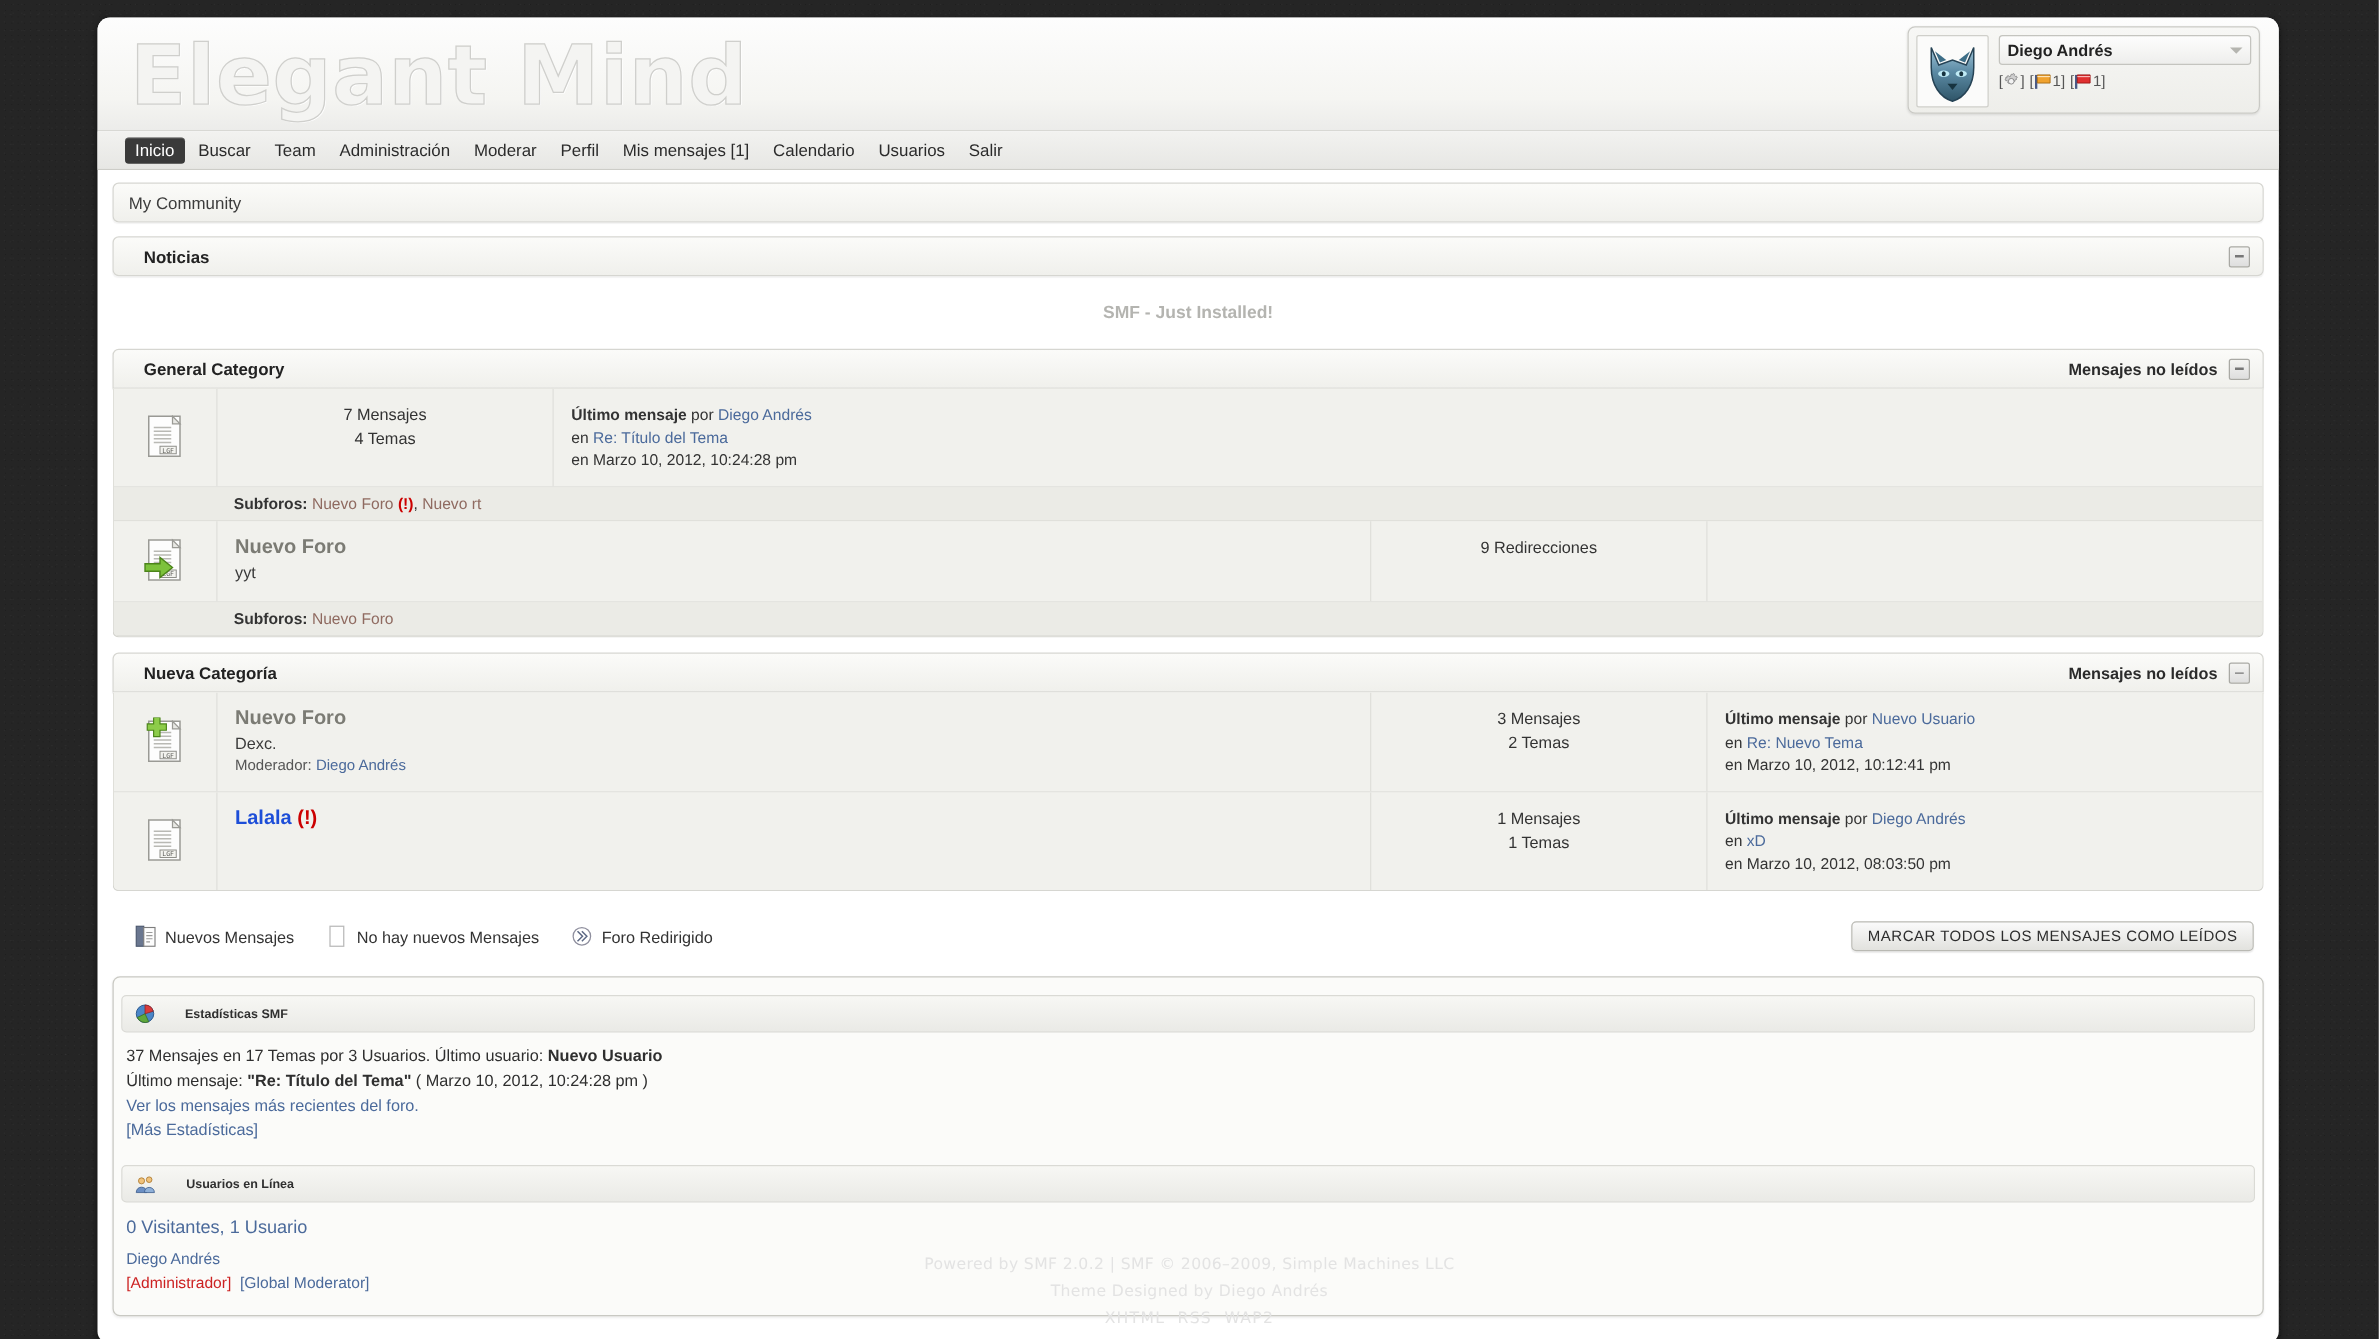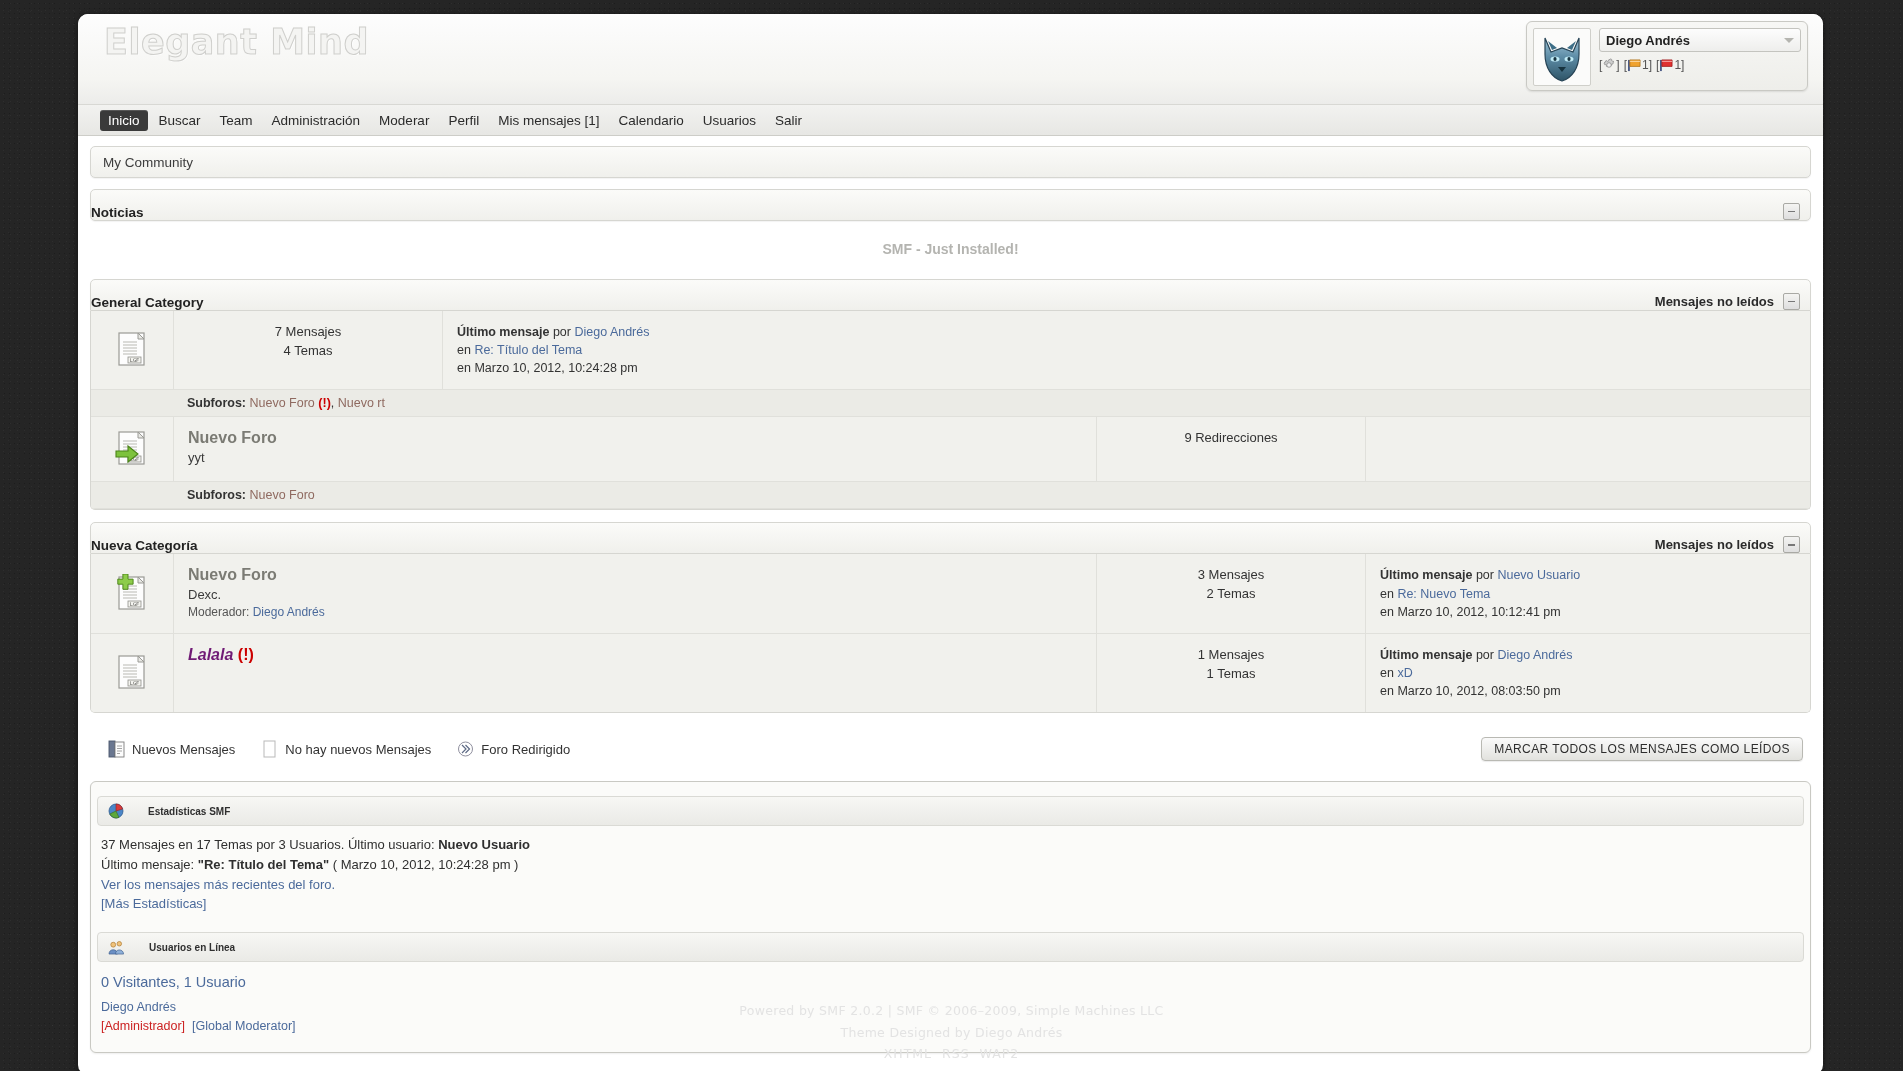--- a/index.html
+++ b/index.html
@@ -39,21 +39,21 @@
     height: 90px;
     background: linear-gradient(to bottom, #fdfdfd 0%, #f5f5f2 72%, #ececea 100%);
     border-radius: 10px 10px 0 0;
     border-bottom: 1px solid #d8d8d4;
     overflow: visible;
   }
   .logo {
     position: absolute;
     left: 26px;
     top: 8px;
-    font-size: 35px;
+    font-size: 66px;
     font-weight: bold;
     letter-spacing: 0.5px;
     color: #f4f4f2;
     -webkit-text-stroke: 1px #cfcfcc;
     text-shadow: 1px 1px 0 #ffffff;
     font-family: "DejaVu Sans", sans-serif;
   }
 
   .userbox {
     position: absolute;
@@ -154,22 +154,22 @@
     align-items: center;
     padding: 0 12px;
     font-size: 13.5px;
     color: #3c3c3c;
     margin-bottom: 11px;
   }
 
   .barhead {
     height: 30px;
     display: flex;
-    align-items: flex-end;
-    padding: 0 10px 0 0;
+    align-items: center;
+    padding: 0 10px 0 24px;
     font-weight: bold;
     font-size: 13.5px;
     color: #222;
     justify-content: space-between;
   }
   .barhead .right { display: flex; align-items: center; gap: 9px; font-size: 13px; }
   .collapse-btn {
     width: 15px; height: 15px;
     border: 1px solid #a9a9a4;
     background: linear-gradient(to bottom,#f4f4f2,#dedede);
@@ -510,21 +510,21 @@
               <div class="bicon">
                 <svg width="36" height="40" viewBox="0 0 36 40">
     <rect x="5" y="3" width="25" height="32" fill="#fdfdfd" stroke="#9a9a95" stroke-width="1.2"></rect>
     <path d="M24 3 L30 9 L24 9 Z" fill="#e8e8e4" stroke="#9a9a95" stroke-width="1"></path>
     <path d="M9 12h14M9 15h14M9 18h14M9 21h14M9 24h14" stroke="#b9b9b4" stroke-width="1.1"></path>
     <rect x="14" y="27" width="13" height="6" fill="#f3f3ef" stroke="#8f8f8a" stroke-width="0.8"></rect>
     <text x="20.5" y="32" font-size="5.2" text-anchor="middle" fill="#5c5c58" font-family="DejaVu Sans Mono, monospace">LGF</text>
                 </svg>
               </div>
               <div class="binfo">
-                <div class="btitle"><a href="#" style="color:#701a75;text-decoration:none;font-style:italic;">Lalala</a> <span class="newmark">(!)</span></div>
+                <div class="btitle"><a href="#" style="color:#1d4ed8;text-decoration:none;">Lalala</a> <span class="newmark">(!)</span></div>
               </div>
               <div class="bstats">
                 <div>1 Mensajes</div>
                 <div>1 Temas</div>
               </div>
               <div class="blast"><b>Último mensaje</b> <span>por</span> <a href="#">Diego Andrés</a><br><span>en </span><a href="#">xD</a><br><span>en Marzo 10, 2012, 08:03:50 pm</span></div>
             </div>
           </div>
         </div>
       </div>

